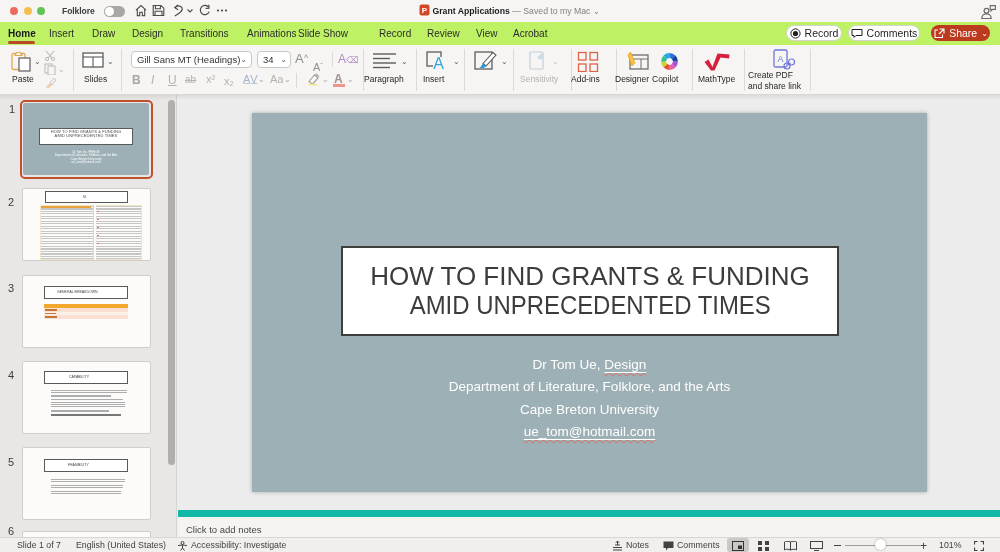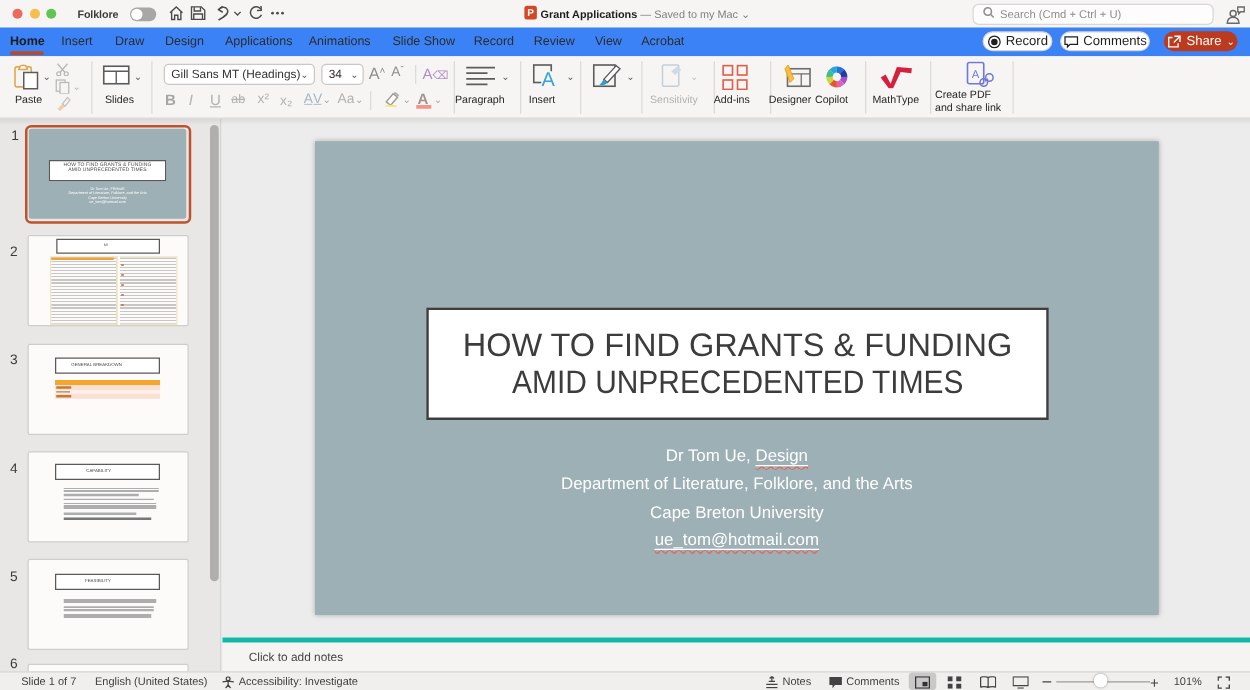--- a/index.html
+++ b/index.html
@@ -15,42 +15,42 @@
   #tl3 { left:37px;  background:#61c554; }
   #autosave { left:62px; top:6px; font-size:8.6px; color:#3d3d3d; font-weight:600; letter-spacing:-0.1px;}
   #toggle { left:104px; top:5.5px; width:21px; height:11px; border-radius:6px; background:#a9a7a5; }
   #toggle .knob { position:absolute; left:1px; top:1px; width:9px; height:9px; border-radius:50%; background:#fff; }
   .tbicon { top:4px; color:#4c4b4a; }
   #titletext { top:3.5px; left:419px; font-size:8.7px; color:#1d1d1d; white-space:nowrap; }
   #titletext .gray { color:#83827f; font-weight:400; }
   #searchbox { left:778px; top:2.5px; width:193px; height:17px; background:#fdfdfd; border:1px solid #d8d7d5; border-radius:5px; font-size:9px; color:#8e8d8b; line-height:15px; padding-left:7px; }
 
   
-  #tabrow { left:0; top:22px; width:1000px; height:23px; background:#3b82f6; }
+  #tabrow { left:0; top:22px; width:1000px; height:23px; background:#bef264; }
   .tab { top:5.5px; font-size:10px; color:#2c2c2c; white-space:nowrap; }
   #tab-home { font-weight:700; color:#1c1c1c; }
   #home-underline { left:8px; top:19px; width:27px; height:2.5px; background:#b94a27; border-radius:2px; }
   .topbtn { top:3px; height:16px; background:#fff; border:1px solid #d4d3d1; border-radius:8px; font-size:10.5px; color:#1f1f1f; display:flex; align-items:center; justify-content:center; gap:4px; }
   #btn-record { left:786px; width:56px; }
   #btn-comments { left:848px; width:72px; }
   #btn-share { left:931px; width:59px; background:#bc3a1d; border:none; color:#fff; }
 
   
   #ribbon { left:0; top:45px; width:1000px; height:50px; background:#f6f5f4; border-bottom:1px solid #d8d7d5; }
   .rdiv { top:4px; width:1px; height:42px; background:#dcdbd9; }
   .rlabel { font-size:8.5px; color:#262626; white-space:nowrap; text-align:left; }
   .rlabel.dis { color:#b3b2b0; }
   .chev { color:#5f5e5c; font-size:8px; }
   select.fake, .fakebox { background:#fff; border:1px solid #c9c8c6; border-radius:4px; font-size:9.5px; color:#333; white-space:nowrap; overflow:hidden; }
 
   
   #mainarea { left:0; top:95px; width:1000px; height:442px; }
   #sidebar { left:0; top:0; width:177px; height:442px; background:#e8e7e6; border-right:1px solid #d6d5d3; }
   #canvas { left:178px; top:0; width:822px; height:415px; background:#ececec; }
-  #notes { left:178px; top:415px; width:822px; height:27px; background:#f5f4f3; border-top:4px solid #14b8a6; font-size:9.5px; color:#454545; line-height:26px; padding-left:21px; }
+  #notes { left:178px; top:415px; width:822px; height:27px; background:#f5f4f3; border-top:7px solid #14b8a6; font-size:9.5px; color:#454545; line-height:26px; padding-left:8px; }
 
   .thumbnum { font-size:11px; color:#3b3b3b; }
   .thumb { left:22px; width:129px; background:#fcfbfa; border:1px solid #cfcecc; border-radius:2px; overflow:hidden; }
   #thumb1 { left:23px; top:8px; width:126px; height:72px; background:#9db0b6; border:none; border-radius:2px; overflow:hidden;}
   #sel1 { left:19.5px; top:4.5px; width:133px; height:79px; border:2px solid #c0512c; border-radius:5px; background:transparent; }
   #scrollbar { left:167.5px; top:5px; width:7px; height:365px; background:#a6a5a3; border-radius:3.5px; opacity:.85; }
 
   .minititle { position:absolute; background:#fff; border:1px solid #59595a; }
   .tinytext { position:absolute; color:#3c3c3c; white-space:nowrap; text-align:center; transform-origin:0 0; }
 
@@ -98,40 +98,36 @@
       <circle cx="6" cy="6.5" r="1.1" fill="#4c4b4a"></circle>
       <circle cx="10" cy="6.5" r="1.1" fill="#4c4b4a"></circle>
     </svg>
   <div class="abs" id="titletext">
     <svg width="11" height="12" viewBox="0 0 11 12" style="vertical-align:-2px">
         <rect x="0.5" y="0.5" width="10" height="11" rx="2" fill="#d24726"></rect>
         <text x="5.5" y="8.8" font-size="8" fill="#fff" text-anchor="middle" font-weight="bold" font-family="Liberation Sans">P</text>
       </svg>
     <b> Grant Applications</b><span class="gray"> — Saved to my Mac ⌄</span>
   </div>
-  <div class="abs" id="searchbox"><svg width="10" height="10" viewBox="0 0 10 10" style="vertical-align:-1.5px; margin-right:4px;">
-        <circle cx="4.2" cy="4.2" r="3" fill="none" stroke="#8e8d8b" stroke-width="1.2"></circle>
-        <line x1="6.4" y1="6.4" x2="9" y2="9" stroke="#8e8d8b" stroke-width="1.2"></line>
-      </svg>Search (Cmd + Ctrl + U)</div>
   <svg class="abs" style="left:980px; top:3.5px" width="17" height="16" viewBox="0 0 17 16">
       <circle cx="6.5" cy="6.8" r="2.4" fill="none" stroke="#6b6a69" stroke-width="1.2"></circle>
       <path d="M1.8 14.5 C1.8 11.2 4 9.8 6.5 9.8 C9 9.8 11.2 11.2 11.2 14.5 Z" fill="none" stroke="#6b6a69" stroke-width="1.2"></path>
       <path d="M10.2 1.6 H15.4 V5.4 H12.6 L11 7 V5.4 H10.2 Z" fill="none" stroke="#6b6a69" stroke-width="1.1"></path>
     </svg>
 </div>
 
 <div id="tabrow" class="abs">
   <div class="tab abs" id="tab-home" style="left:8px">Home</div>
   <div class="abs" id="home-underline"></div>
   <div class="tab abs" style="left:49px">Insert</div>
   <div class="tab abs" style="left:92px">Draw</div>
   <div class="tab abs" style="left:132px">Design</div>
-  <div class="tab abs" style="left:180px">Applications</div>
+  <div class="tab abs" style="left:180px">Transitions</div>
   <div class="tab abs" style="left:247px">Animations</div>
-  <div class="tab abs" style="left:314px">Slide Show</div>
+  <div class="tab abs" style="left:298px">Slide Show</div>
   <div class="tab abs" style="left:379px">Record</div>
   <div class="tab abs" style="left:427px">Review</div>
   <div class="tab abs" style="left:476px">View</div>
   <div class="tab abs" style="left:513px">Acrobat</div>
   <div class="topbtn abs" id="btn-record"><svg width="11" height="11" viewBox="0 0 11 11">
         <circle cx="5.5" cy="5.5" r="4.6" fill="none" stroke="#1f1f1f" stroke-width="1"></circle>
         <circle cx="5.5" cy="5.5" r="2.6" fill="#1f1f1f"></circle>
       </svg>Record</div>
   <div class="topbtn abs" id="btn-comments"><svg width="12" height="11" viewBox="0 0 12 11">
         <path d="M1 1.5 H11 V7.5 H5 L3 9.5 V7.5 H1 Z" fill="none" stroke="#1f1f1f" stroke-width="1"></path>
@@ -181,21 +177,21 @@
       <rect x="1" y="1" width="20" height="14" fill="#fff" stroke="#5c5c5c" stroke-width="1.3"></rect>
       <line x1="1" y1="5" x2="21" y2="5" stroke="#5c5c5c" stroke-width="1.1"></line>
       <line x1="11" y1="5" x2="11" y2="15" stroke="#5c5c5c" stroke-width="1.1"></line>
     </svg>
   <div class="abs chev" style="left:107px; top:12px">⌄</div>
   <div class="rlabel abs" style="left:84px; top:29px; width:24px;">Slides</div>
 
   <div class="fakebox abs" style="left:131px; top:6px; width:121px; height:17px; line-height:15px; padding-left:5px;">Gill Sans MT (Headings)<span class="chev" style="position:absolute; right:4px;">⌄</span></div>
   <div class="fakebox abs" style="left:257px; top:6px; width:34px; height:17px; line-height:15px; padding-left:5px;">34 <span class="chev" style="position:absolute; right:3px;">⌄</span></div>
   <div class="abs" style="left:295px; top:6px; font-size:13px; color:#8f8f8f;">A<span style="font-size:8px; vertical-align:4px;">˄</span></div>
-  <div class="abs" style="left:313px; top:6px; font-size:11px; color:#8f8f8f;">A<span style="font-size:8px; vertical-align:3px;">ˇ</span></div>
+  <div class="abs" style="left:313px; top:16px; font-size:11px; color:#8f8f8f;">A<span style="font-size:8px; vertical-align:3px;">ˇ</span></div>
   <div class="rdiv abs" style="left:332px; top:7px; height:15px;"></div>
   <div class="abs" style="left:338px; top:7px; font-size:12px; color:#b08cc4;">A<span style="font-size:9px">⌫</span></div>
 
   <div class="abs" style="left:132px; top:28px; font-size:12px; font-weight:bold; color:#a7a6a4;">B</div>
   <div class="abs" style="left:151px; top:28px; font-size:12px; font-style:italic; color:#b3b2b0;">I</div>
   <div class="abs" style="left:168px; top:28px; font-size:12px; text-decoration:underline; color:#b3b2b0;">U</div>
   <div class="abs" style="left:185px; top:29px; font-size:10px; text-decoration:line-through; color:#b3b2b0;">ab</div>
   <div class="abs" style="left:206px; top:28px; font-size:11px; color:#b3b2b0;">x²</div>
   <div class="abs" style="left:224px; top:30px; font-size:11px; color:#b3b2b0;">x₂</div>
   <div class="abs" style="left:243px; top:28px; font-size:11px; color:#a3b6c9;">A̲V̲</div>

